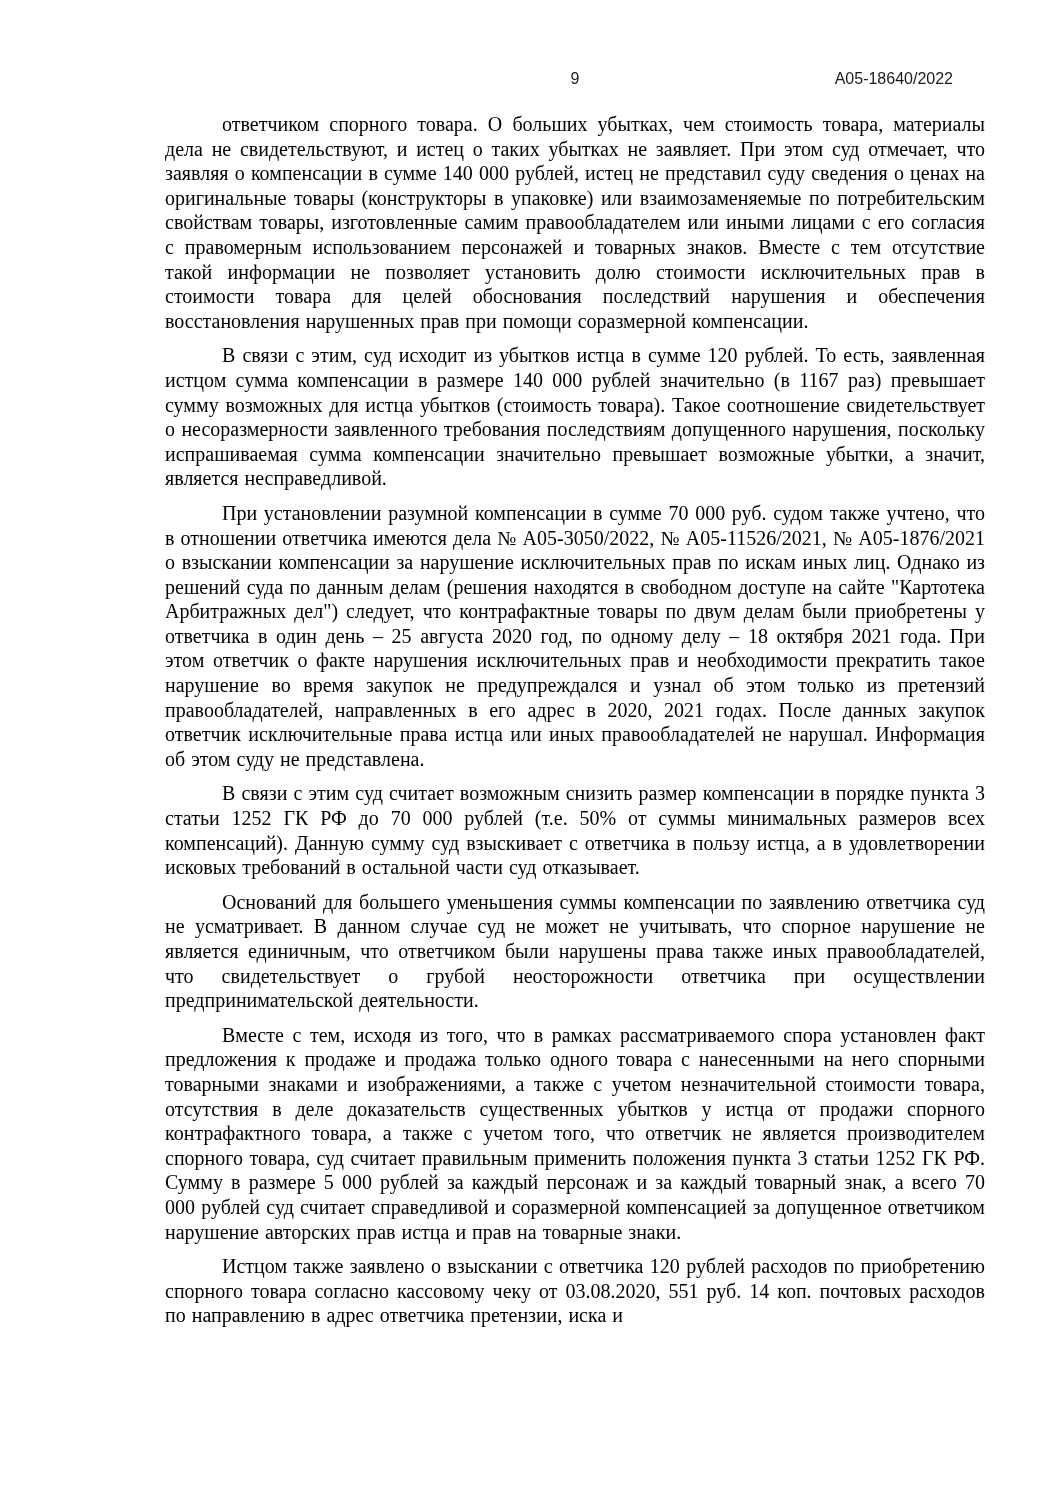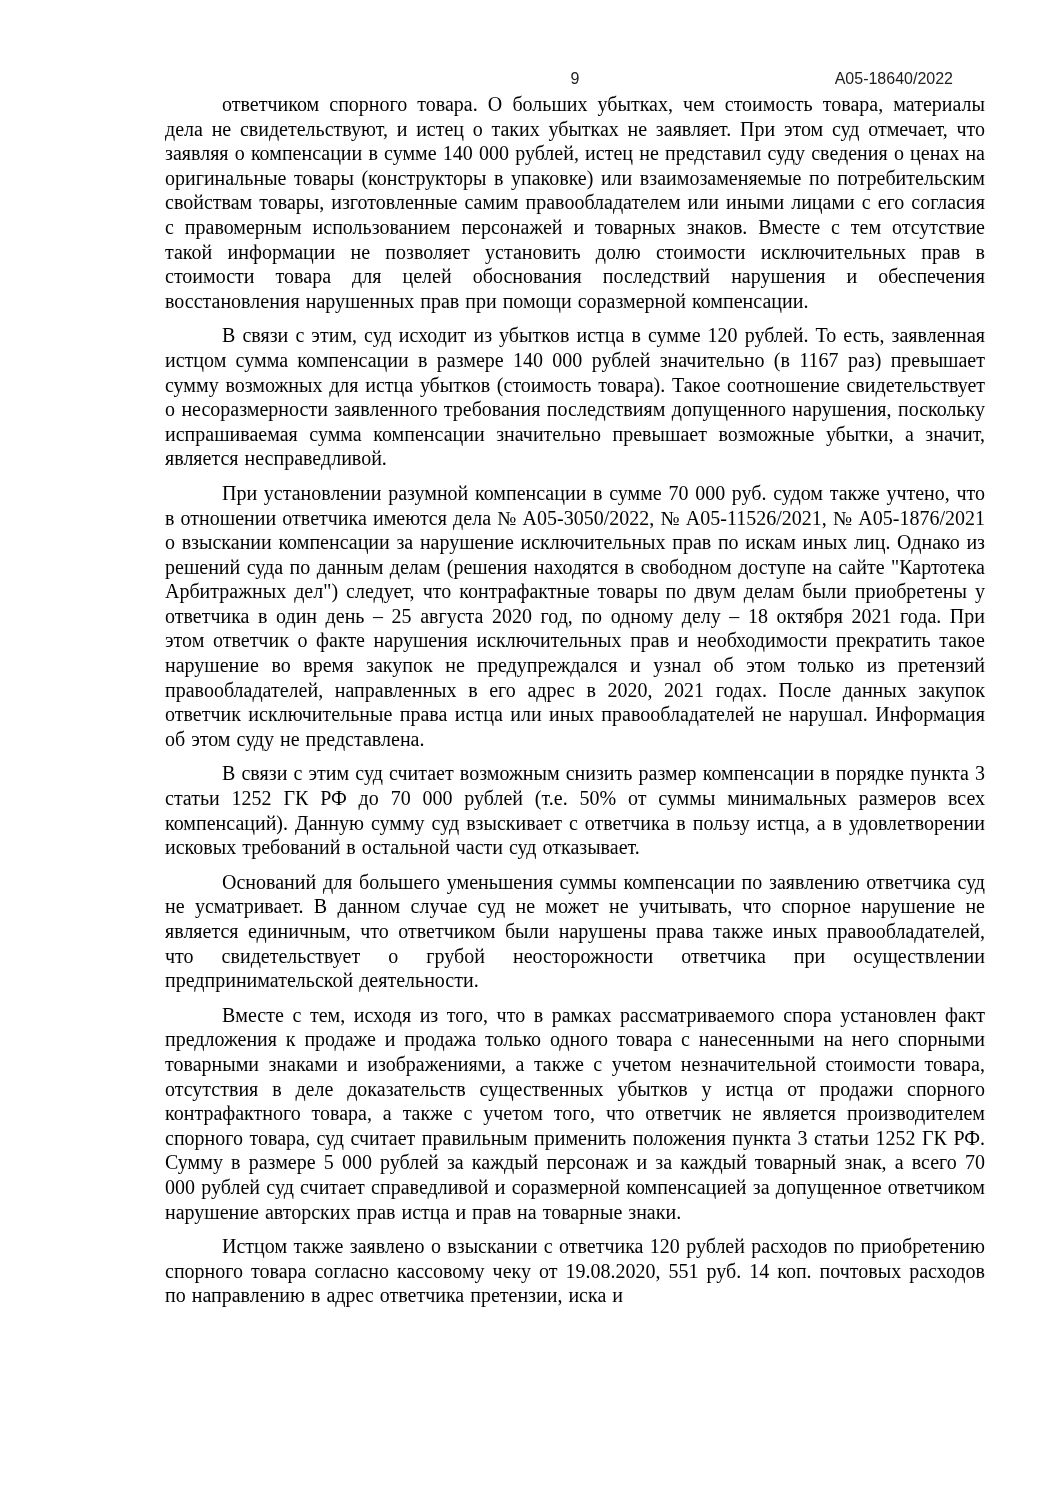--- a/index.html
+++ b/index.html
@@ -31,20 +31,21 @@
     text-align: center;
     top: 0;
   }
   .case-num {
     position: absolute;
     right: 32px;
     top: 0;
     white-space: nowrap;
   }
   .doc-body {
+    margin-top: 20px;
     font-family: "Liberation Serif", serif;
     font-size: 20px;
     line-height: 24.6px;
     color: #000000;
     text-align: justify;
   }
   .doc-body p {
     margin: 0 0 10px 0;
     text-indent: 57px;
     word-spacing: 1px;
@@ -60,16 +61,16 @@
     <span class="case-num">А05-18640/2022</span>
   </div>
 
   <div class="doc-body">
     <p>ответчиком спорного товара. О больших убытках, чем стоимость товара, материалы дела не свидетельствуют, и истец  о таких убытках  не заявляет. При этом суд отмечает, что заявляя о компенсации в сумме 140 000 рублей, истец не представил суду сведения о ценах на оригинальные товары (конструкторы в упаковке) или взаимозаменяемые по потребительским свойствам товары, изготовленные самим правообладателем или иными лицами с его согласия с правомерным использованием персонажей и товарных знаков. Вместе с тем отсутствие такой информации не позволяет установить долю стоимости исключительных прав в стоимости товара для целей обоснования последствий нарушения и обеспечения восстановления нарушенных прав при помощи соразмерной компенсации.</p>
     <p>В связи с этим, суд исходит из убытков истца в сумме 120 рублей. То есть, заявленная истцом сумма компенсации в размере 140 000 рублей значительно (в 1167 раз) превышает сумму возможных для истца убытков (стоимость товара). Такое соотношение свидетельствует о несоразмерности заявленного требования последствиям допущенного нарушения, поскольку испрашиваемая сумма компенсации значительно превышает возможные убытки, а значит, является несправедливой.</p>
     <p>При установлении разумной компенсации в сумме 70 000 руб. судом также учтено, что в отношении ответчика имеются дела № А05-3050/2022, № А05-11526/2021, № А05-1876/2021 о взыскании компенсации за нарушение исключительных прав по искам иных лиц. Однако из решений суда по данным делам (решения находятся в свободном доступе на сайте "Картотека Арбитражных дел") следует, что контрафактные товары по двум делам были приобретены у ответчика в один день – 25 августа 2020 год, по одному делу – 18 октября 2021 года. При этом ответчик о факте нарушения исключительных прав и необходимости прекратить такое нарушение во время закупок не предупреждался и узнал об этом только из претензий правообладателей, направленных в его адрес в 2020, 2021  годах. После данных закупок ответчик исключительные права истца или иных правообладателей не нарушал. Информация об этом суду не представлена.</p>
     <p>В связи с этим суд считает возможным снизить размер компенсации в порядке пункта 3 статьи 1252  ГК РФ до 70 000 рублей (т.е. 50% от суммы минимальных размеров всех компенсаций).  Данную сумму суд взыскивает с ответчика в пользу истца, а в удовлетворении исковых требований в остальной части суд отказывает.</p>
     <p>Оснований для большего уменьшения суммы компенсации по заявлению ответчика суд не усматривает. В данном случае суд не может не учитывать, что спорное нарушение не является единичным, что ответчиком были нарушены права также иных правообладателей, что свидетельствует о грубой неосторожности ответчика при осуществлении предпринимательской деятельности.</p>
     <p>Вместе с тем, исходя из того, что в рамках рассматриваемого спора установлен факт предложения к продаже и продажа только одного товара с нанесенными на него спорными товарными знаками и изображениями, а также с учетом незначительной стоимости товара, отсутствия в деле доказательств существенных убытков у истца от продажи спорного контрафактного товара, а также с учетом того, что ответчик не является производителем спорного товара, суд считает правильным применить положения пункта 3 статьи 1252 ГК РФ. Сумму в размере 5 000 рублей за каждый персонаж и за каждый товарный знак, а всего 70 000 рублей суд считает справедливой и соразмерной компенсацией за допущенное ответчиком нарушение авторских прав истца и прав на товарные знаки.</p>
-    <p>Истцом также заявлено о взыскании с ответчика 120 рублей расходов по приобретению спорного товара согласно кассовому чеку от 19.08.2020, 551 руб. 14 коп. почтовых расходов по направлению в адрес ответчика претензии, иска и</p>
+    <p>Истцом также заявлено о взыскании с ответчика 120 рублей расходов по приобретению спорного товара согласно кассовому чеку от 03.08.2020, 551 руб. 14 коп. почтовых расходов по направлению в адрес ответчика претензии, иска и</p>
   </div>
 
 </div>
 
 </body></html>

